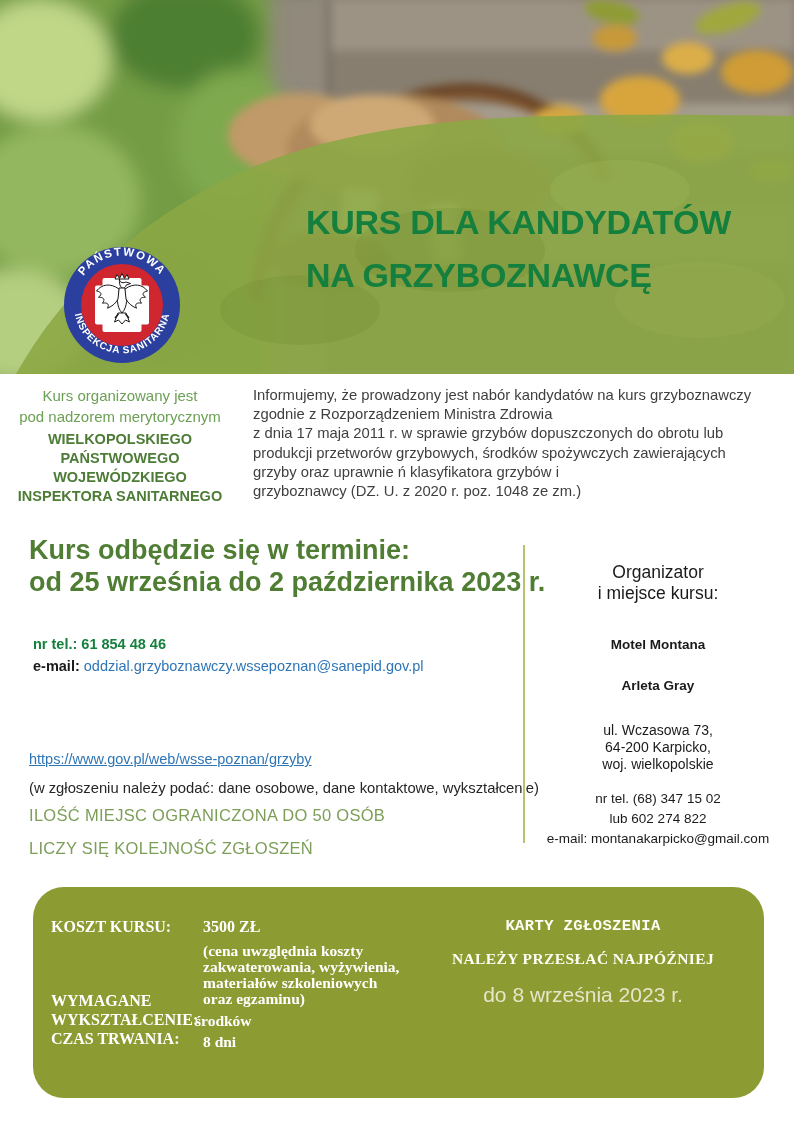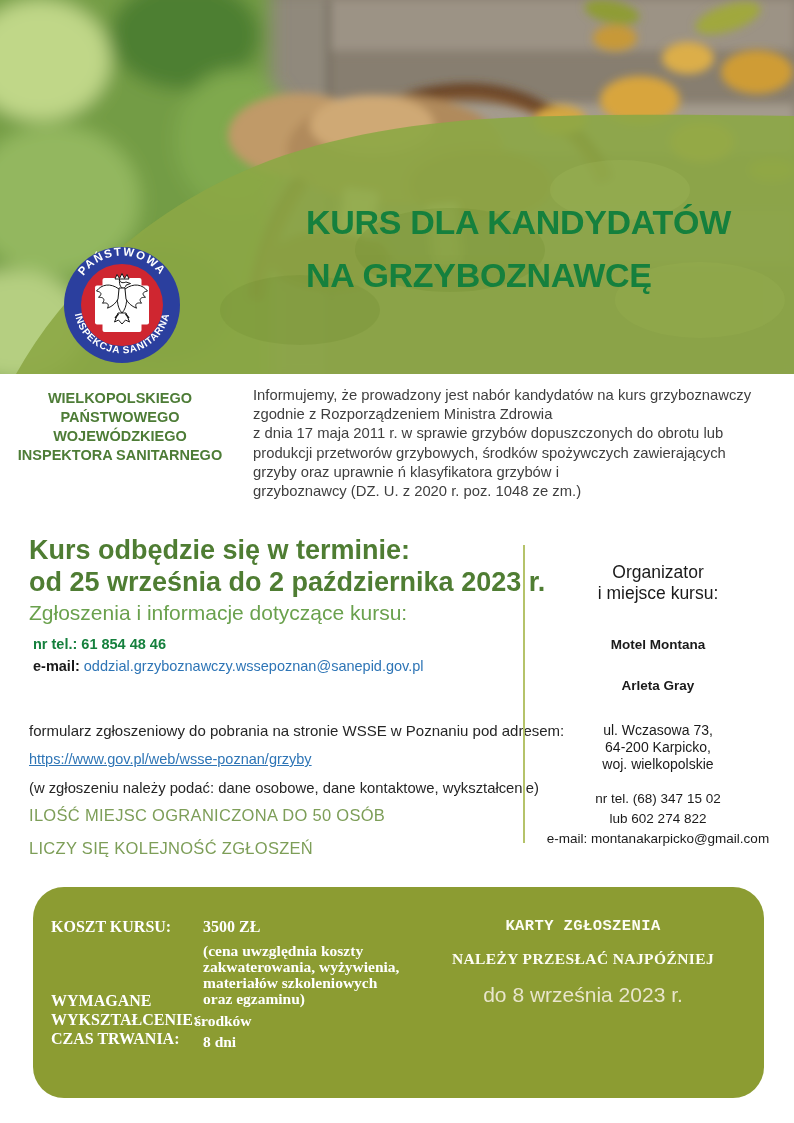--- a/index.html
+++ b/index.html
@@ -166,40 +166,40 @@
         <path d="M -4,8 L -7.5,17 L -3.5,15 L 0,19 L 3.5,15 L 7.5,17 L 4,8 Z"></path>
         <path d="M -3.5,9 L -7,13 M 3.5,9 L 7,13" fill="none" stroke-width="1.4"></path>
       </g>
     </svg>
 
     <div class="hero-title">KURS DLA KANDYDATÓW
 NA GRZYBOZNAWCĘ</div>
   </div>
 
   <div class="supervision">
+    <div class="sup-light">Kurs organizowany jest
+pod nadzorem merytorycznym</div>
     <div class="sup-bold">WIELKOPOLSKIEGO
 PAŃSTWOWEGO WOJEWÓDZKIEGO
 INSPEKTORA SANITARNEGO</div>
   </div>
 
   <div class="intro">Informujemy, że prowadzony jest nabór kandydatów na kurs  grzyboznawczy
 zgodnie z Rozporządzeniem Ministra Zdrowia
 z dnia 17 maja 2011 r. w sprawie grzybów dopuszczonych do obrotu lub
 produkcji  przetworów grzybowych, środków spożywczych zawierających
 grzyby oraz uprawnie ń klasyfikatora grzybów i
 grzyboznawcy (DZ. U. z 2020 r. poz. 1048 ze zm.)</div>
 
   <div class="sched-heading">Kurs odbędzie się w terminie:
 od 25 września do 2 października 2023 r.</div>
-  <div class="sched-sub">Zgłoszenia  i  informacje dotyczące kursu:</div>
   <div class="phone-line">nr tel.: 61 854 48 46</div>
   <div class="email-line">
     <span class="lbl">e-mail: </span><a class="link">oddzial.grzyboznawczy.wssepoznan@sanepid.gov.pl</a>
   </div>
-  <div class="form-info">formularz zgłoszeniowy do pobrania na stronie WSSE w Poznaniu pod adresem:</div>
   <div class="form-link">
     <a class="link-underline">https://www.gov.pl/web/wsse-poznan/grzyby </a>
   </div>
   <div class="form-note">(w zgłoszeniu należy podać: dane osobowe, dane kontaktowe, wykształcenie)</div>
   <div class="limit-line">ILOŚĆ MIEJSC OGRANICZONA DO 50 OSÓB</div>
   <div class="order-line">LICZY SIĘ KOLEJNOŚĆ ZGŁOSZEŃ</div>
 
   <div class="v-divider"></div>
 
   <div class="organizer">

